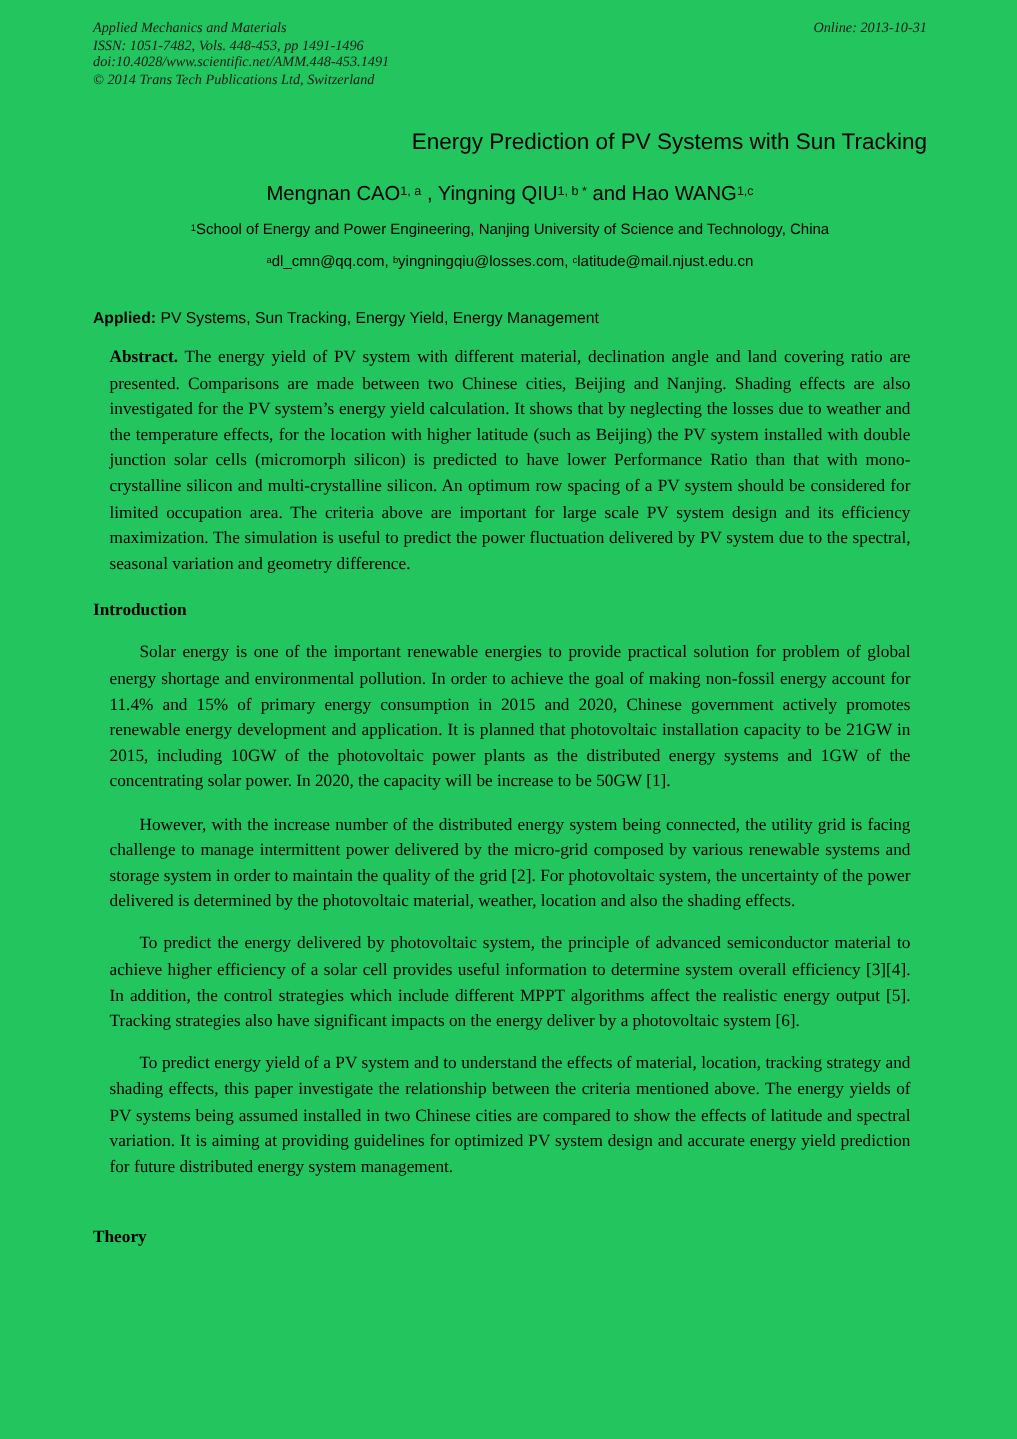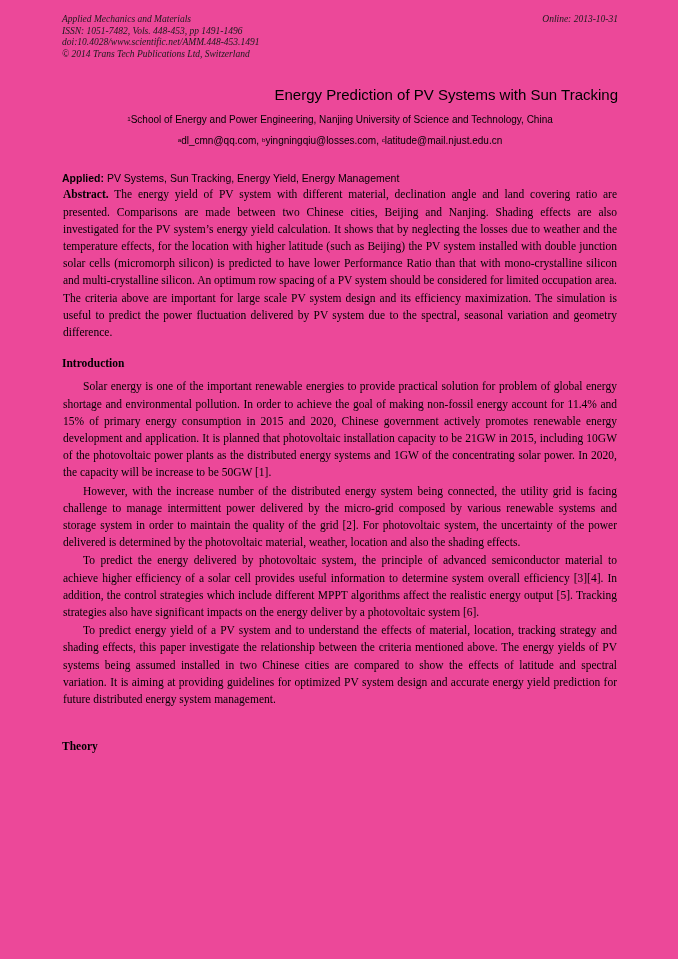--- a/index.html
+++ b/index.html
@@ -1,21 +1,21 @@
 <!DOCTYPE html>
 <html><head>
 <meta charset="utf-8">
 <style>
   html,body { margin:0; padding:0; background:#808080; }
   .page {
     position: relative;
     width: 678px;
     height: 959px;
     margin: 0 auto;
-    background: #ec4899;
+    background: #22c55e;
     box-sizing: border-box;
     padding: 14px 60px 20px 62px;
     overflow: hidden;
   }
   
   .hdr {
     display: flex;
     justify-content: space-between;
     align-items: flex-start;
     font-family: "Liberation Serif", serif;
@@ -100,21 +100,21 @@
     margin-bottom: 6px;
     font-family: "Liberation Serif", serif;
     font-weight: bold;
     font-size: 11.5px;
     line-height: 17.2px;
     color: #000;
   }
   .sec-heading.theory { margin-top: 30px; }
 
   .para {
-    margin: 1px;
+    margin: 11px;
     text-indent: 20px;
   }
   .para.no-indent { text-indent: 0; }
 </style>
 </head>
 <body>
 
 <div class="page">
 
   <div class="hdr">
@@ -122,20 +122,21 @@
       <div>Applied Mechanics and Materials</div>
       <div>ISSN: 1051-7482, Vols. 448-453, pp 1491-1496</div>
       <div>doi:10.4028/www.scientific.net/AMM.448-453.1491</div>
       <div>© 2014 Trans Tech Publications Ltd, Switzerland</div>
     </div>
     <div class="hdr-right">Online: 2013-10-31</div>
   </div>
 
   <div class="title">Energy Prediction of PV Systems with Sun Tracking</div>
 
+  <div class="byline"><span>Mengnan CAO</span><sup>1, a</sup><span> , </span><span>Yingning QIU</span><sup>1, b *</sup><span> and </span><span>Hao WANG</span><sup>1,c</sup></div>
 
   <div class="affil"><sup>1</sup><span>School of Energy and Power Engineering, Nanjing University of Science and Technology, China</span></div>
 
   <div class="emails"><sup>a</sup><span>dl_cmn@qq.com, </span><sup>b</sup><span>yingningqiu@losses.com, </span><sup>c</sup><span>latitude@mail.njust.edu.cn</span></div>
 
 
   <div class="keywords"><span class="kw-label">Applied:</span><span> PV Systems, Sun Tracking, Energy Yield, Energy Management</span></div>
 
   <p class="body-text abstract para no-indent"><span class="lead-bold">Abstract.</span><span> The energy yield of PV system with different material, declination angle and land covering ratio are presented. Comparisons are made between two Chinese cities, Beijing and Nanjing. Shading effects are also investigated for the PV system’s energy yield calculation.  It shows that by neglecting the losses due to weather and the temperature effects, for the location with higher latitude (such as Beijing) the PV system installed with double junction solar cells (micromorph silicon) is predicted to have lower Performance Ratio than that with mono-crystalline silicon and multi-crystalline silicon. An optimum row spacing of a PV system should be considered for limited occupation area. The criteria above are important for large scale PV system design and its efficiency maximization. The simulation is useful to predict the power fluctuation delivered by PV system due to the spectral, seasonal variation and geometry difference.</span></p>
 

